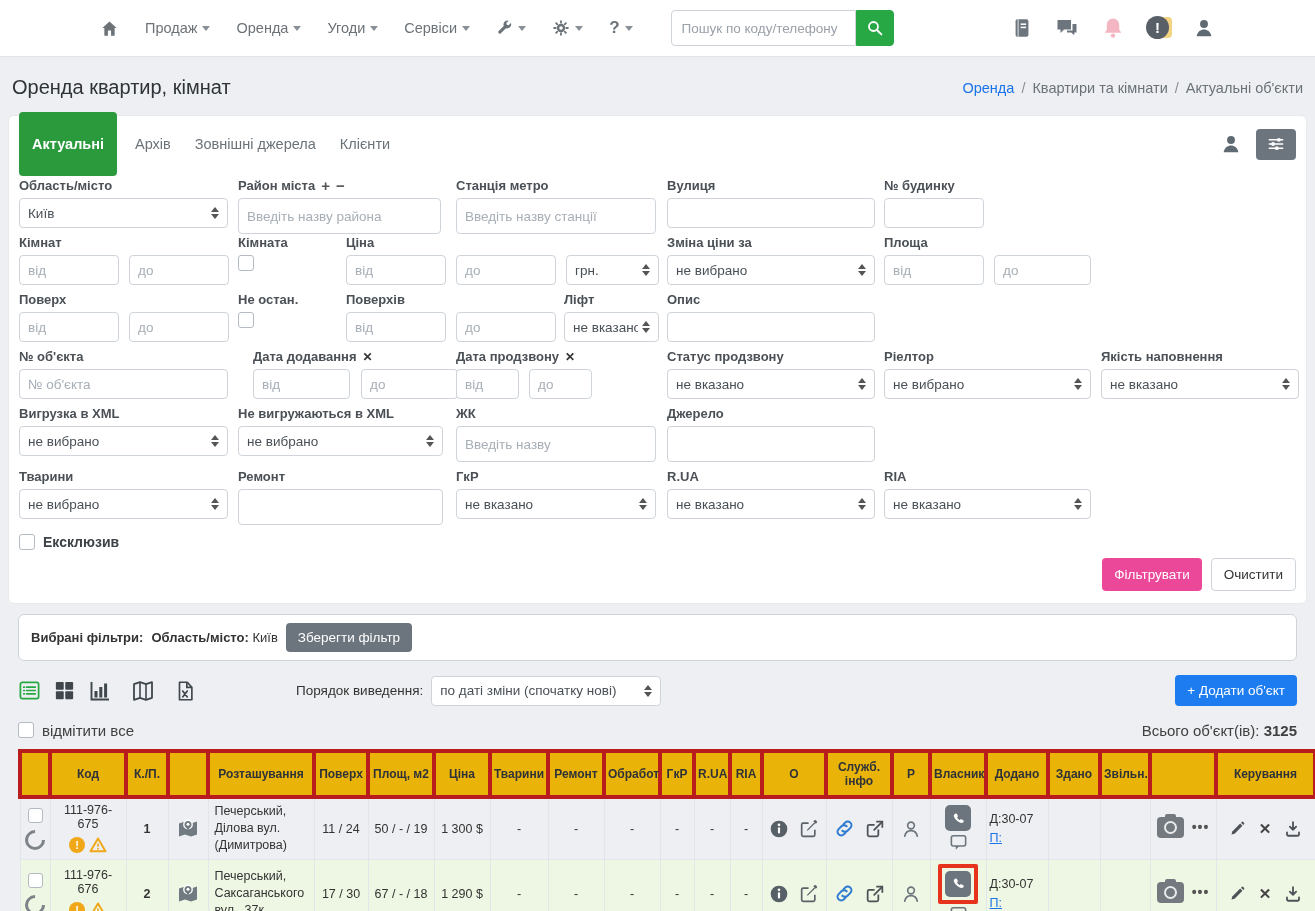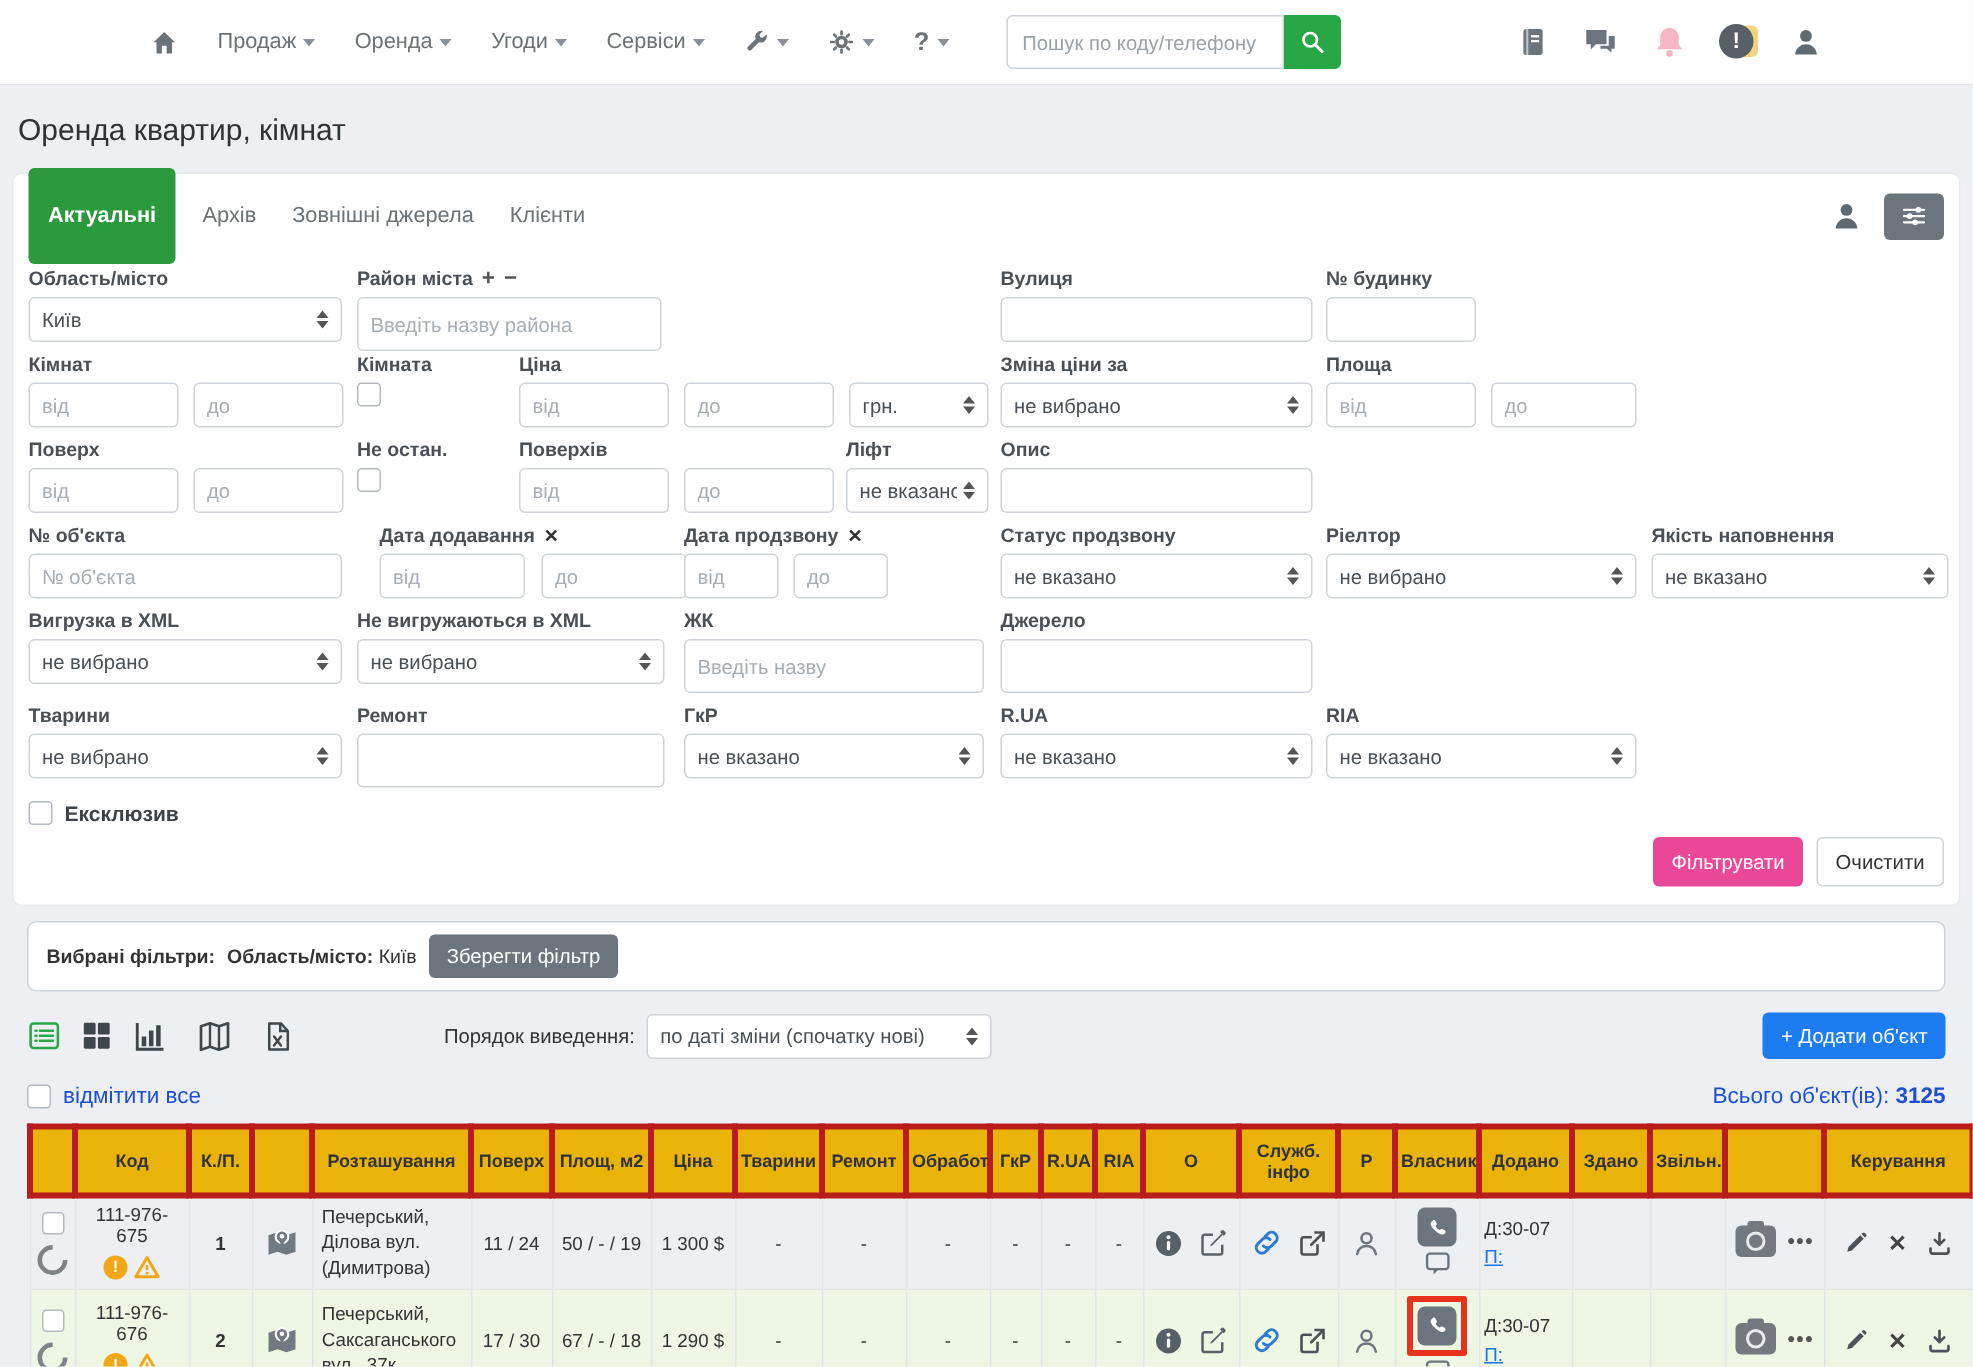--- a/index.html
+++ b/index.html
@@ -67,21 +67,21 @@
   .chipbar { border: 1px solid #ced4da; border-radius: 6px; padding: 8px 12px; display: flex; align-items: center; gap: 8px; margin: 2px -0px 10px 0; }
   .chipbar b { font-size: 13px; color: #333; }
   .chipbar .val { font-size: 13px; color: #333; }
 
   .toolbar { display: flex; align-items: center; padding: 4px 0 10px 0; }
   .view-ic { margin-right: 12px; cursor: pointer; display: inline-flex; }
   .order-label { margin-left: 88px; font-size: 13.5px; color: #333; }
   .order-sel { width: 230px; margin-left: 8px; }
   .toolbar-right { margin-left: auto; display: flex; gap: 8px; }
 
-  .selrow { display: flex; align-items: center; padding: 6px 0 10px 0; font-size: 15px; color: #1d4ed8; }
+  .selrow { display: flex; align-items: flex-start; padding: 6px 0 10px 0; font-size: 15px; color: #404040; }
   .selrow .total { margin-left: auto; font-size: 15px; }
   .selrow .total b { font-weight: bold; }
 
   
   table { border-collapse: collapse; table-layout: fixed; width: 1295px; }
   th { background: #eab308; border: 4px solid #b91c1c; font-size: 12px; color: #2f3338; padding: 6px 2px; height: 46px; }
   td { border: 1px solid #e3e6e9; font-size: 12.5px; color: #333; text-align: center; vertical-align: middle; padding: 4px 3px; height: 62px; }
   tr.alt td { background: #eef7e3; }
   td.loc { text-align: left; padding-left: 6px; line-height: 1.35; }
   .ring { width: 20px; height: 20px; border: 3px solid #7d8density3; border: 3px solid #7d8388; border-radius: 50%; border-top-color: transparent; transform: rotate(45deg); display: inline-block; }
@@ -313,20 +313,23 @@
         <span class="disc">!</span>
       </span>
     <span><svg class="ic" width="22" height="22" style="color:#5f6a72">
           <use href="#i-user"></use>
         </svg></span>
   </span>
 </div>
 
 <div class="page-head">
   <div class="page-title">Оренда квартир, кімнат</div>
+  <div class="crumbs">
+    <span class="lnk">Оренда</span><span class="sep">/</span><span>Квартири та кімнати</span><span class="sep">/</span><span>Актуальні об'єкти</span>
+  </div>
 </div>
 
 <div class="card">
 
   <div class="tabs">
     <span class="tab active">Актуальні</span>
     <span class="tab">Архів</span>
     <span class="tab">Зовнішні джерела</span>
     <span class="tab">Клієнти</span>
     <span class="tabs-right">
@@ -353,20 +356,26 @@
             <span class="ar"></span>
           </div>
       </div>
       <div class="fg" style="left:219px;width:203px">
         <div class="lbl">
             <span>Район міста</span>
             <span class="mini">+</span>
             <span class="mini">−</span>
           </div>
         <input class="inp tall" placeholder="Введіть назву района" style="">
+      </div>
+      <div class="fg" style="left:437px;width:200px">
+        <div class="lbl">
+            <span>Станція метро</span>
+          </div>
+        <input class="inp tall" placeholder="Введіть назву станції" style="">
       </div>
       <div class="fg" style="left:648px;width:208px">
         <div class="lbl">
             <span>Вулиця</span>
           </div>
         <input class="inp" style="">
       </div>
       <div class="fg" style="left:865px;width:100px">
         <div class="lbl">
             <span>№ будинку</span>

